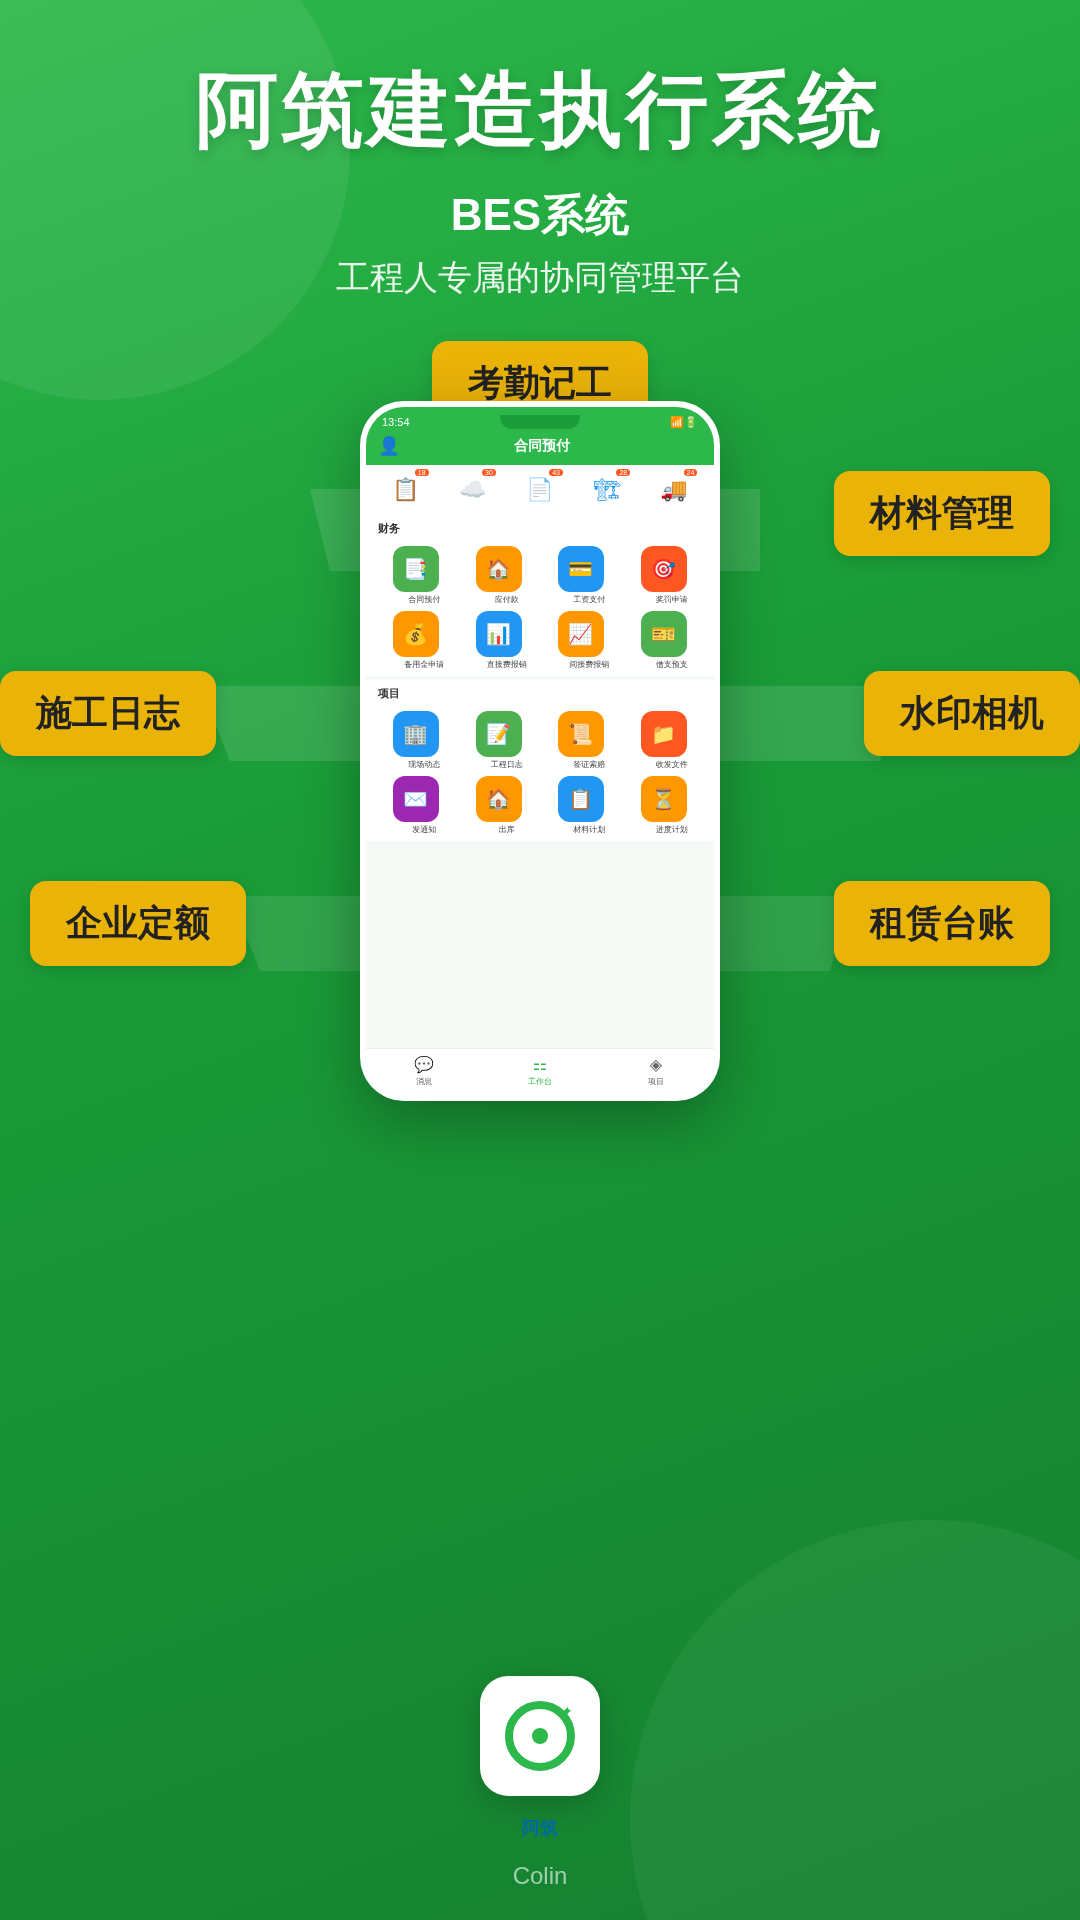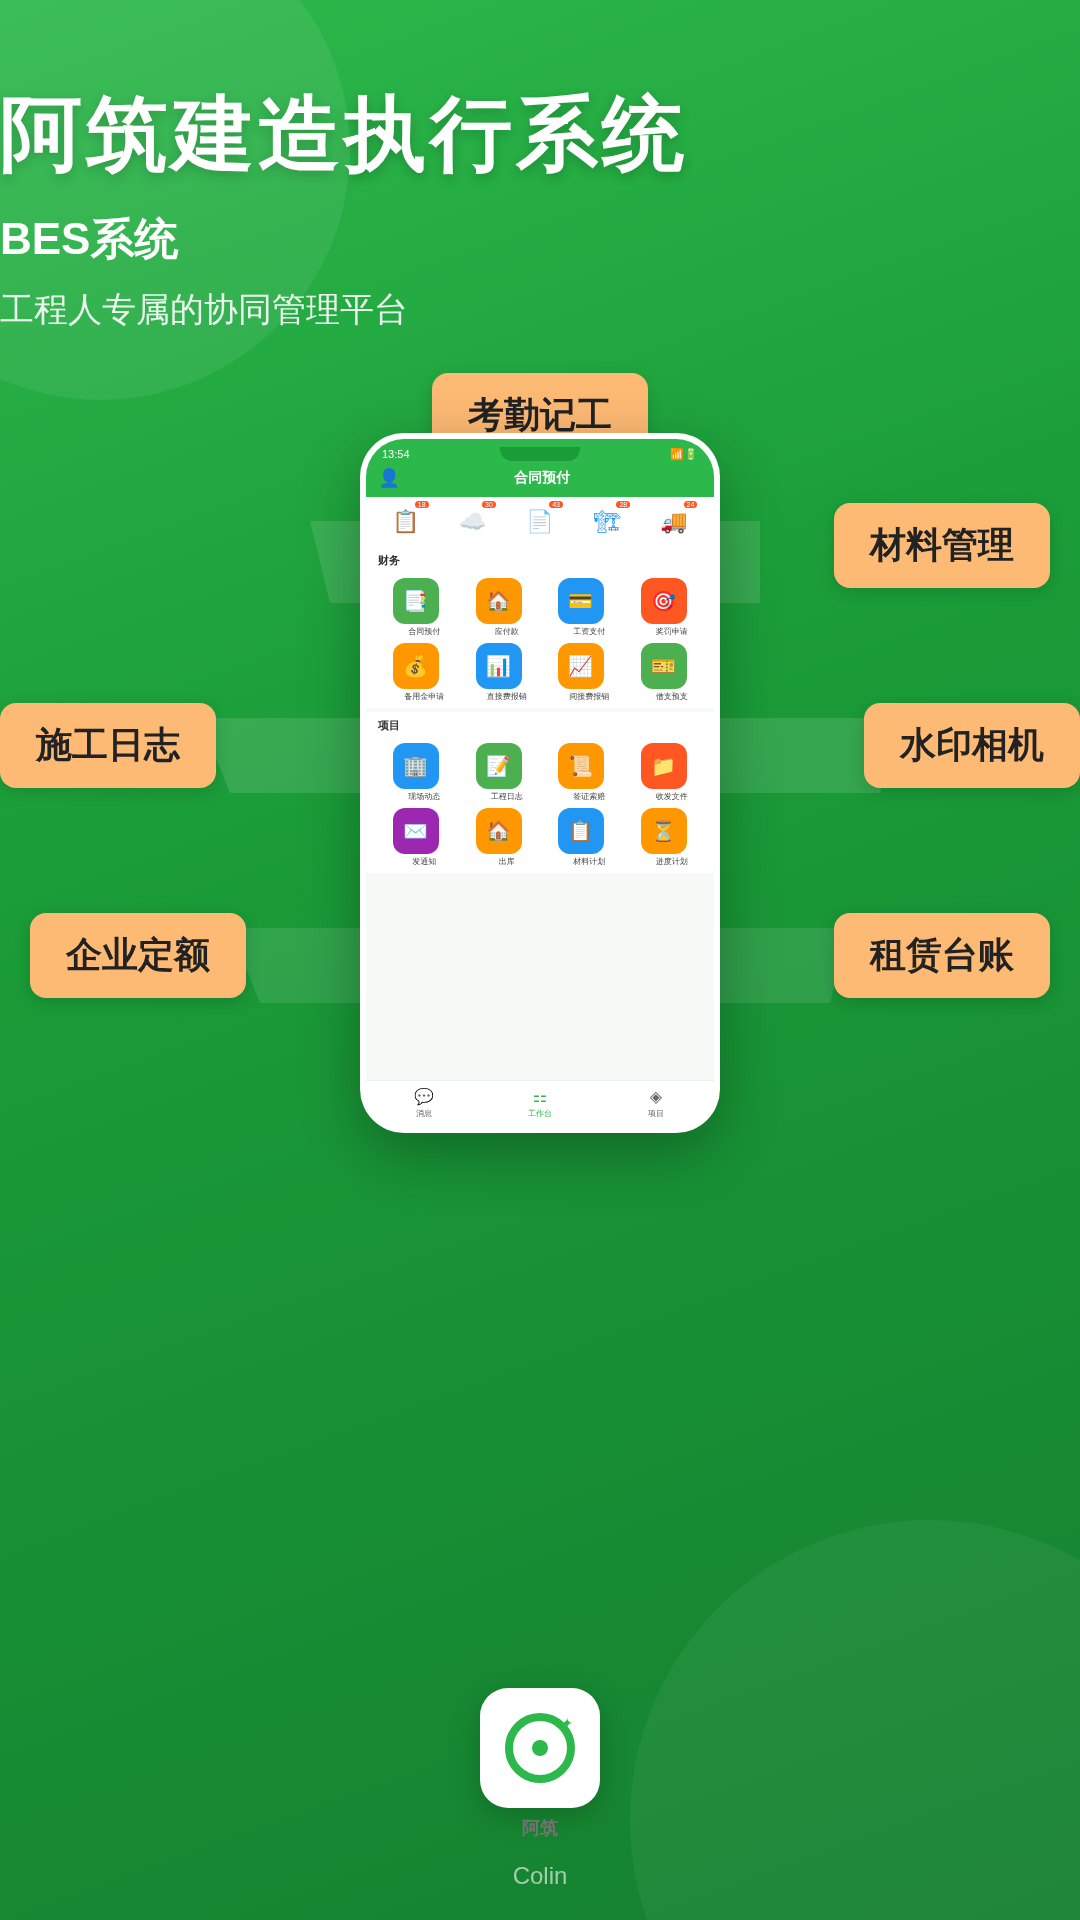--- a/index.html
+++ b/index.html
@@ -23,53 +23,54 @@
     .deco-circle-br {
       position: absolute;
       width: 600px; height: 600px;
       border-radius: 50%;
       background: rgba(255,255,255,0.05);
       bottom: -200px; right: -150px;
     }
 
     
     .header {
-      padding-top: 80px;
+      text-align: center;
+      padding-top: 56px;
     }
     .main-title {
       font-size: 82px;
       font-weight: 900;
       color: #fff;
       letter-spacing: 4px;
       text-shadow: 0 4px 12px rgba(0,0,0,0.2);
     }
     .subtitle-bes {
       font-size: 44px;
       font-weight: 600;
       color: #fff;
       margin-top: 20px;
     }
     .subtitle-desc {
       font-size: 34px;
       color: rgba(255,255,255,0.9);
-      margin-top: 18px;
+      margin-top: 10px;
     }
 
     
     .features-area {
       position: relative;
       width: 1080px;
       height: 1100px;
       margin-top: 40px;
     }
 
     
     .label-box {
       position: absolute;
-      background: #fdba74;
+      background: #eab308;
       border-radius: 16px;
       padding: 18px 36px;
       font-size: 36px;
       font-weight: 700;
       color: #222;
       white-space: nowrap;
       box-shadow: 0 4px 16px rgba(0,0,0,0.15);
     }
 
     .label-top-center { top: 0px; left: 50%; transform: translateX(-50%); }
@@ -512,16 +513,16 @@
   <div class="app-logo">
     <div class="logo-inner">
       <div style="position:relative; display:flex; align-items:center; justify-content:center;">
         <div class="logo-circle">
           <div class="logo-dot"></div>
         </div>
         <span class="logo-spark">✦</span>
       </div>
     </div>
   </div>
-  <div style="margin-top:8px; font-size:18px; color:#737373; font-weight:700;">阿筑</div>
+  <div style="margin-top:20px; font-size:18px; color:#0369a1; font-weight:700;">阿筑</div>
 </div>
 
 <div class="colin-text">Colin</div>
 
 </body></html>

